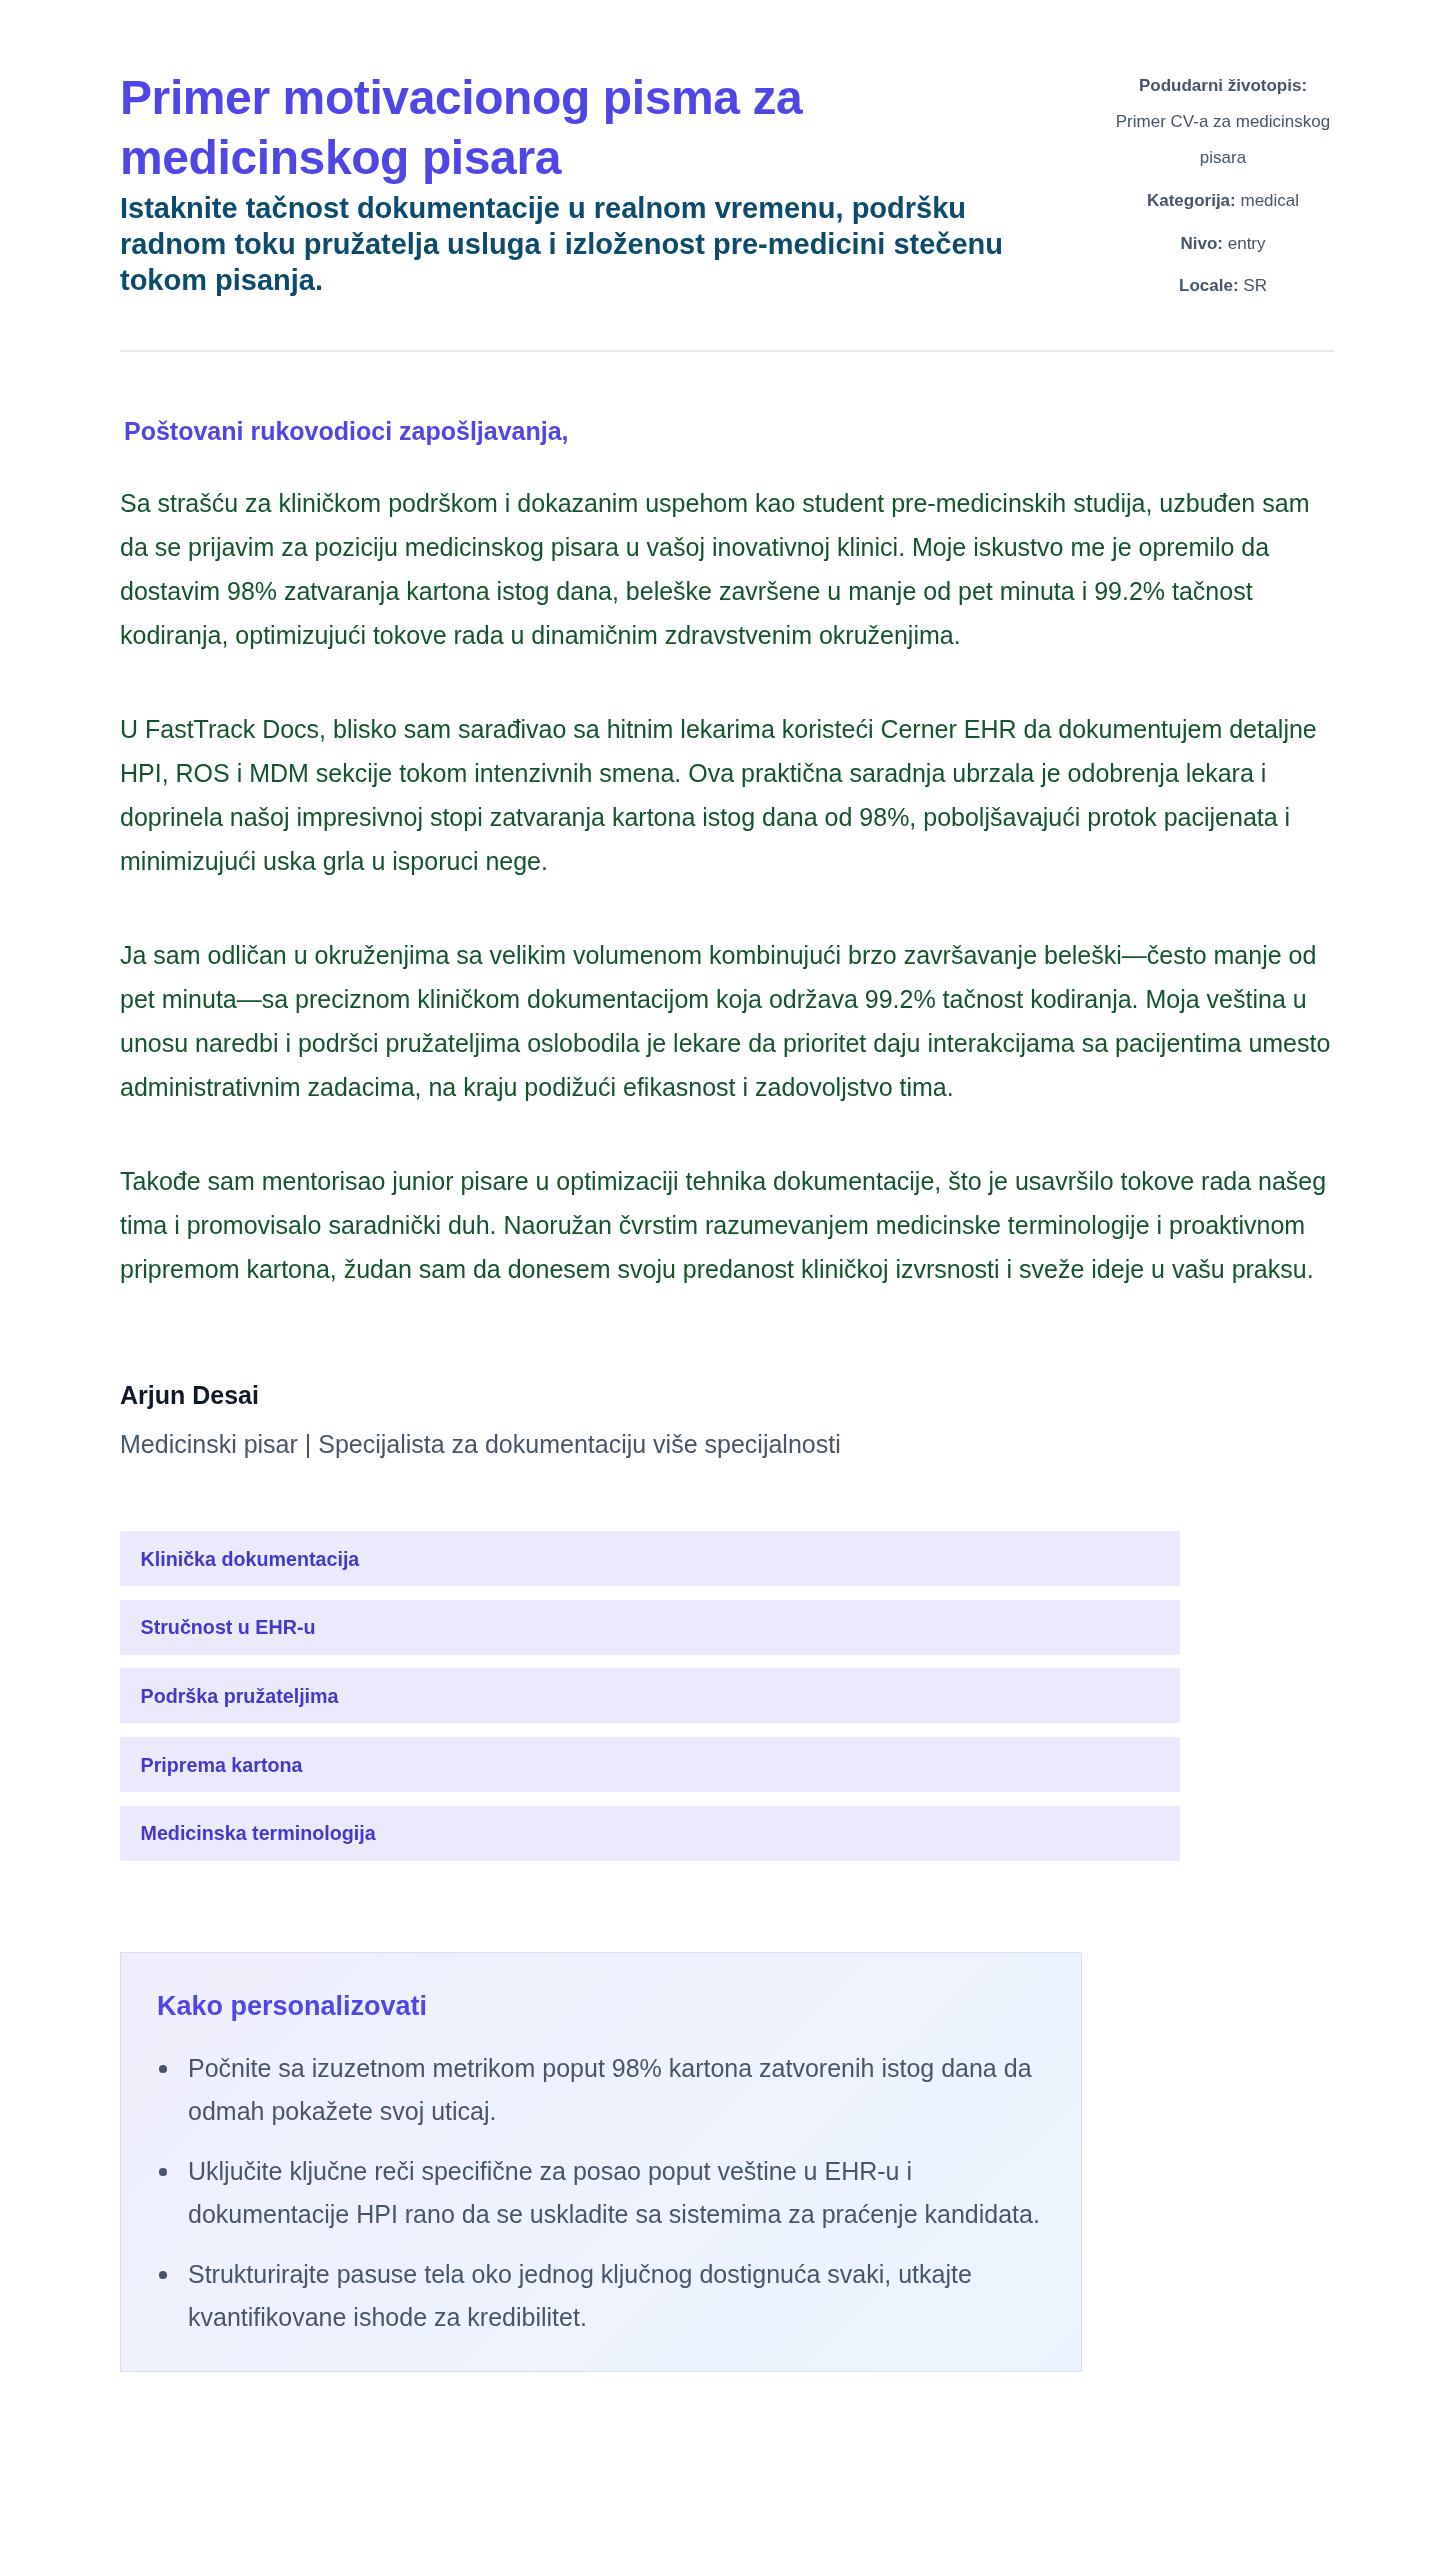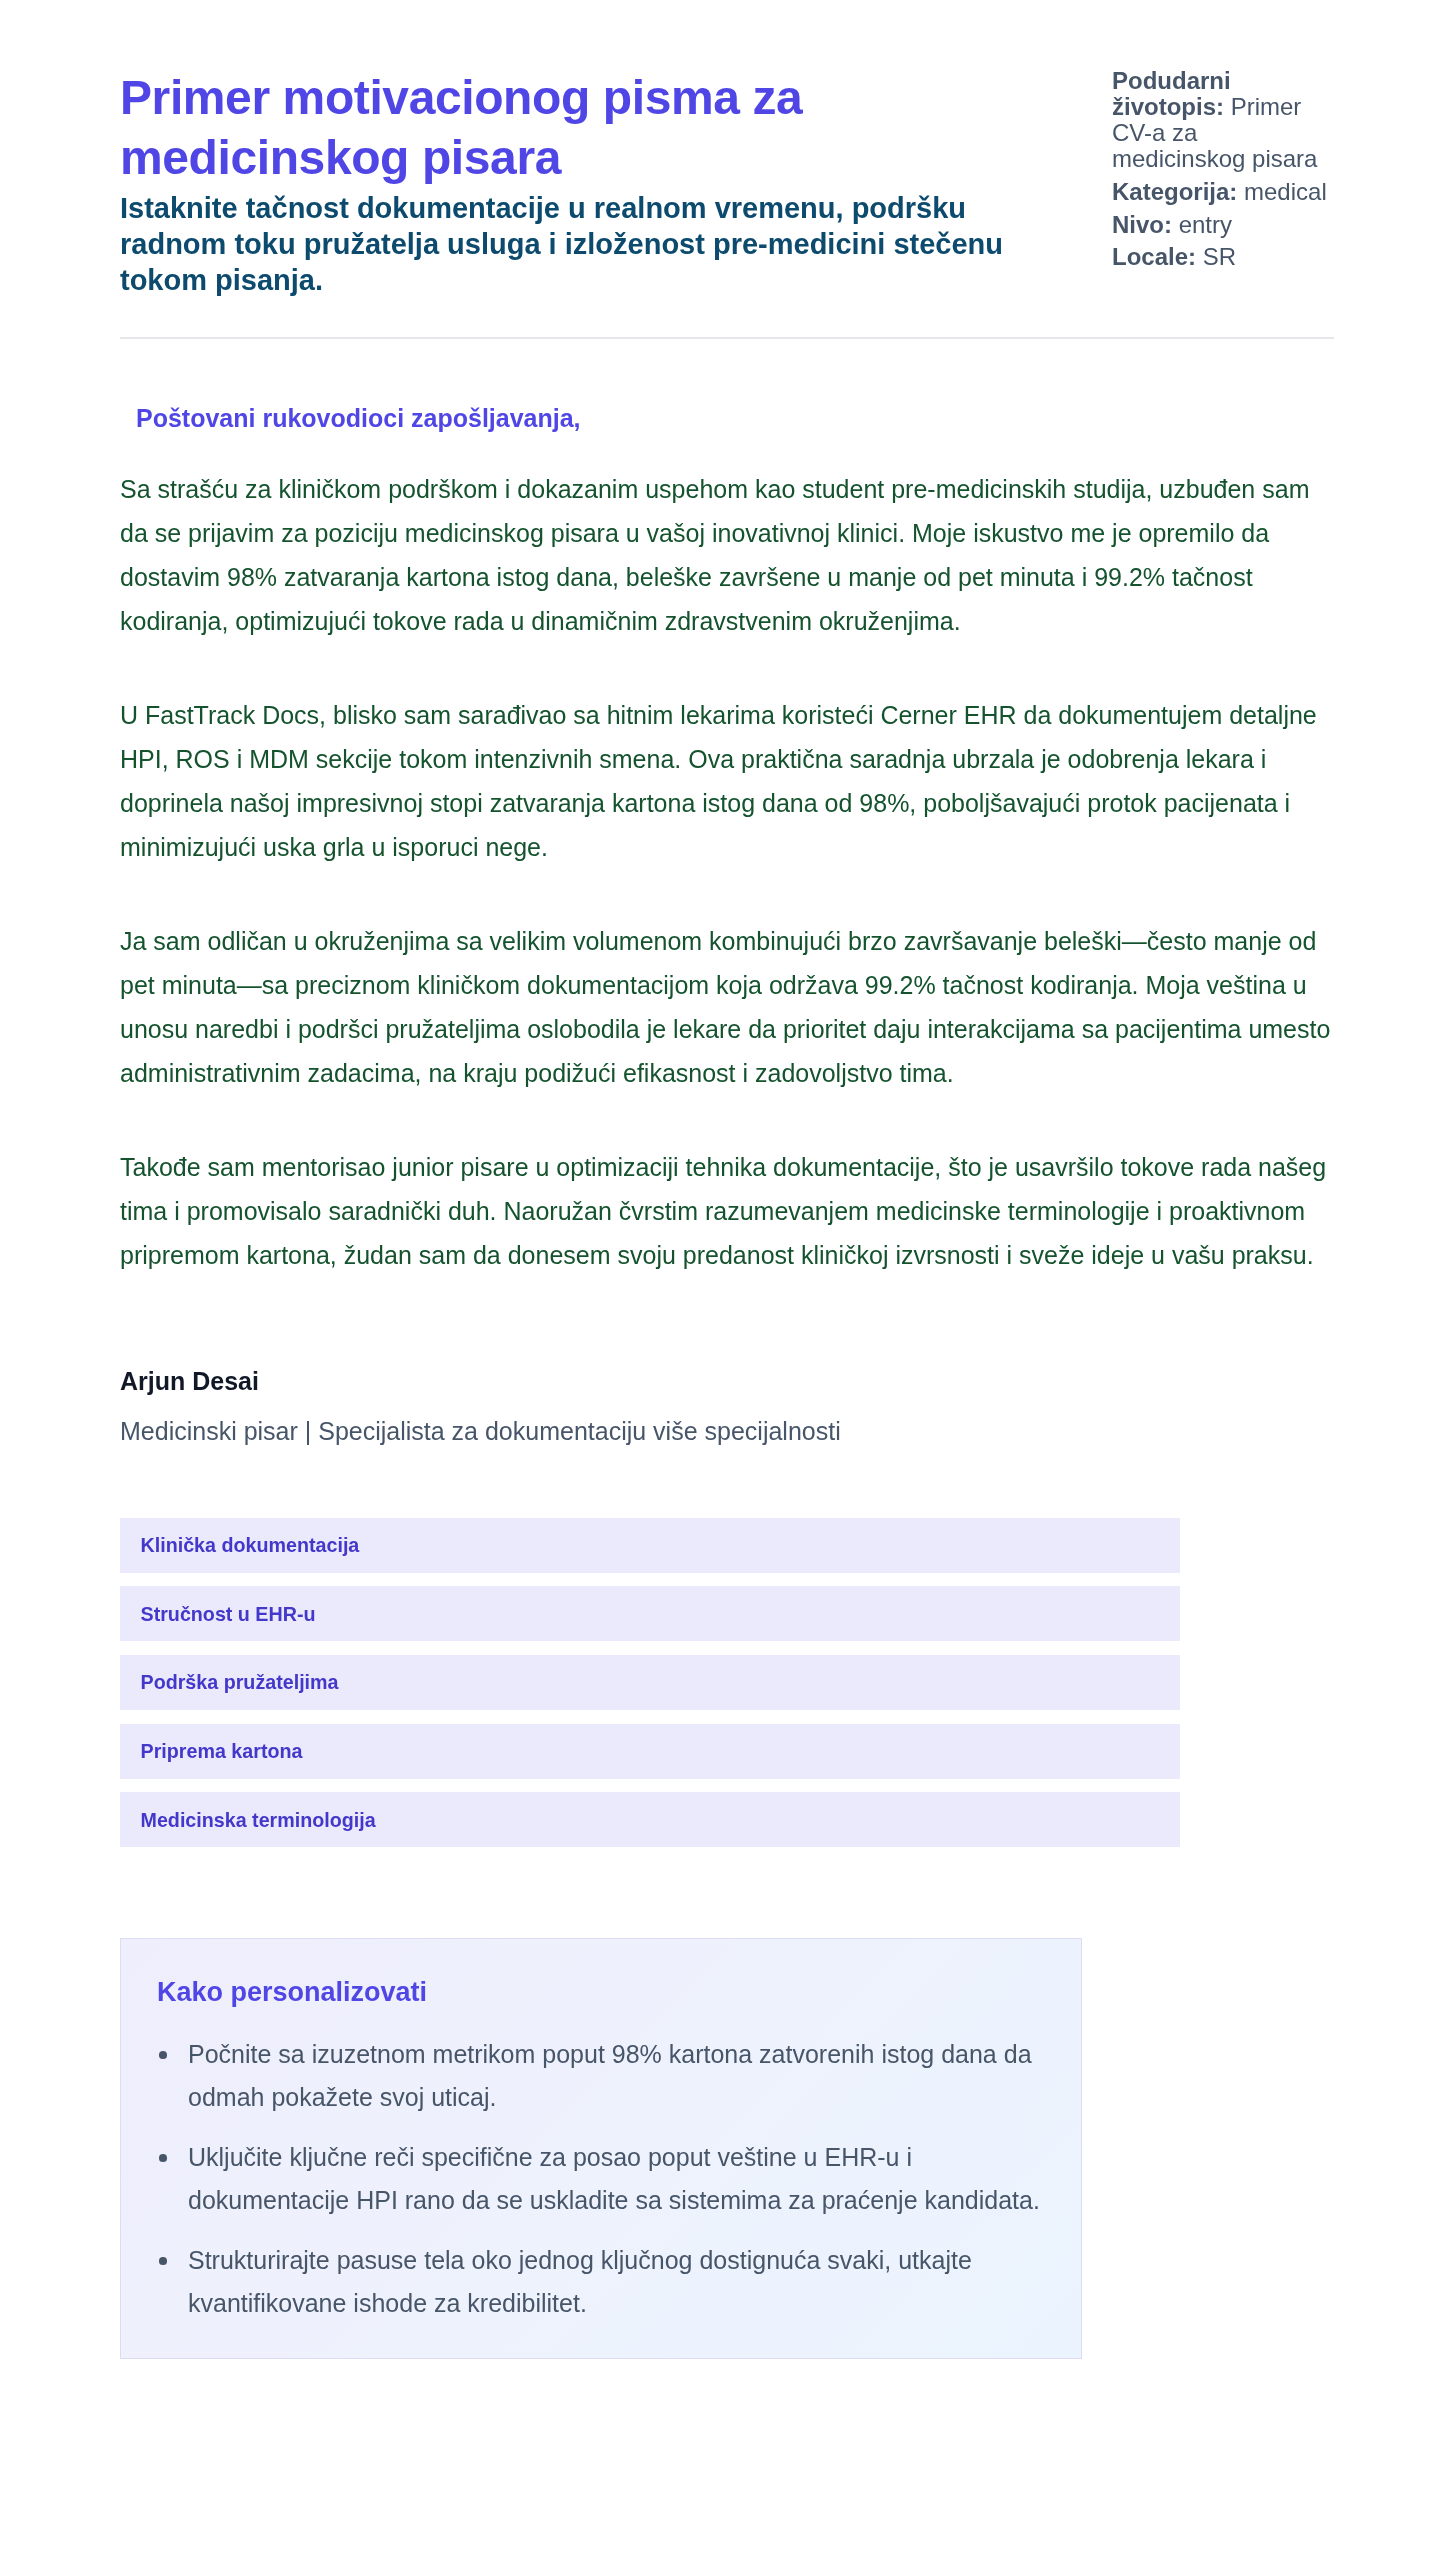--- a/index.html
+++ b/index.html
@@ -43,38 +43,38 @@
       margin: 0;
       margin-top: 1.7px;
       font-size: 29px;
       line-height: 36px;
       font-weight: 700;
       color: #0c4a6e;
       width: 958px;
     }
     .meta {
       width: 222px;
-      text-align: left;
-      font-size: 24px;
-      line-height: 26px;
+      text-align: center;
+      font-size: 17px;
+      line-height: 36px;
       color: #475569;
     }
     .meta-row {
       margin-bottom: 6.8px;
     }
     .meta-row .k {
       font-weight: 700;
       color: #475569;
     }
     .meta-row .v {
       color: #475569;
     }
     
     .salutation {
-      margin: 62px 0 0 16px;
+      margin: 62px 0 0 4px;
       font-size: 25px;
       line-height: 34px;
       font-weight: 700;
       color: #4f46e5;
     }
     .para {
       margin: 32.5px 0 0 0;
       font-size: 25px;
       line-height: 44px;
       color: #14532d;

